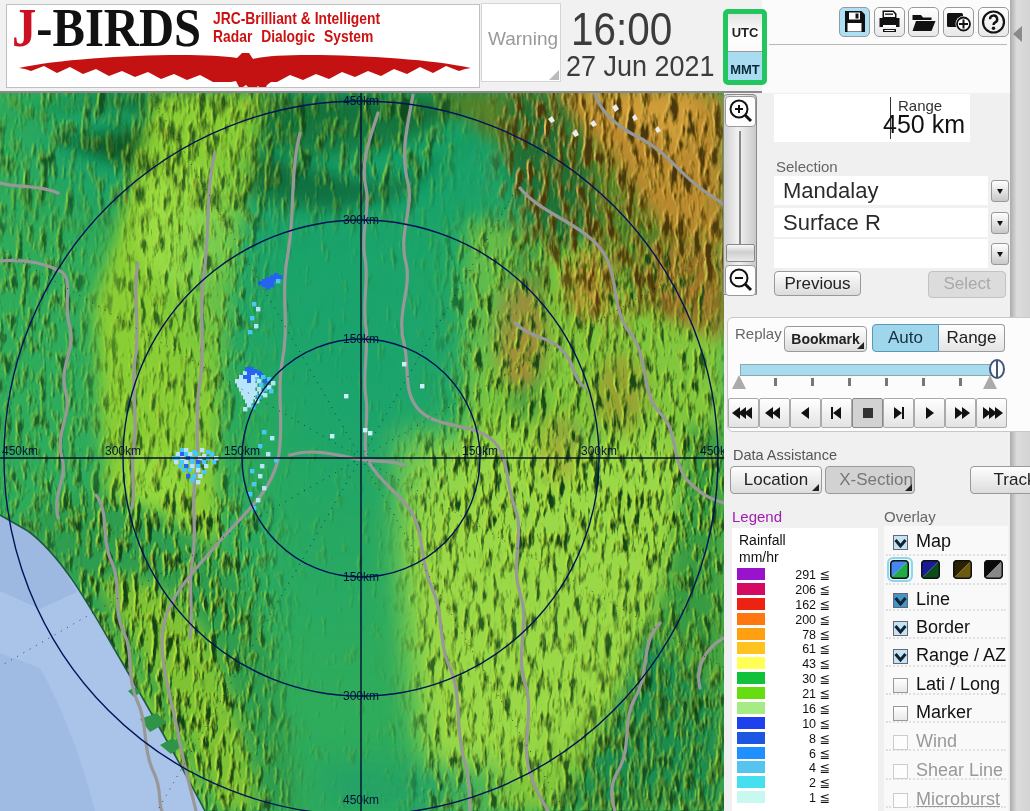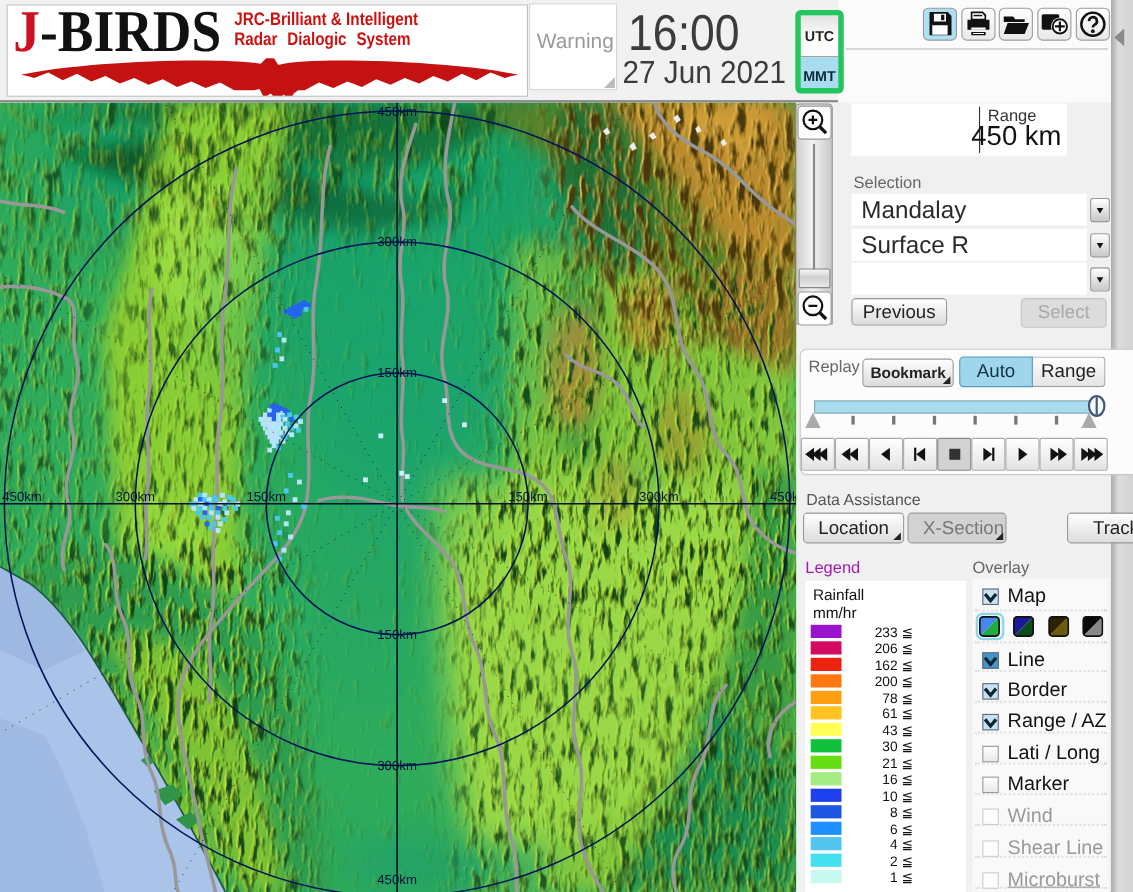--- a/index.html
+++ b/index.html
@@ -587,21 +587,21 @@
   <div id="dalab">Data Assistance</div>
   <div class="btn" id="locbtn">Location<div class="cornertri"></div></div>
   <div class="btn" id="xsecbtn">X-Section<div class="cornertri"></div></div>
   <div class="btn" id="trackbtn">Track<div class="cornertri"></div></div>
 
   <div id="leglab">Legend</div>
   <div id="legbox">
     <div class="t1">Rainfall</div>
     <div class="t2">mm/hr</div>
   <div class="sw" style="top: 40px; background: rgb(153, 19, 204);"></div>
-      <div class="lv" style="left: 18px; top: 39px;">233 ≦</div>
+      <div class="lv" style="left: 18px; top: 39px;">291 ≦</div>
       <div class="sw" style="top: 54.88px; background: rgb(212, 10, 98);"></div>
       <div class="lv" style="left: 18px; top: 53.88px;">206 ≦</div>
       <div class="sw" style="top: 69.76px; background: rgb(238, 34, 17);"></div>
       <div class="lv" style="left: 18px; top: 68.76px;">162 ≦</div>
       <div class="sw" style="top: 84.64px; background: rgb(255, 119, 17);"></div>
       <div class="lv" style="left: 18px; top: 83.64px;">200 ≦</div>
       <div class="sw" style="top: 99.52px; background: rgb(255, 160, 18);"></div>
       <div class="lv" style="left: 18px; top: 98.52px;">78 ≦</div>
       <div class="sw" style="top: 114.4px; background: rgb(254, 195, 33);"></div>
       <div class="lv" style="left: 18px; top: 113.4px;">61 ≦</div>

